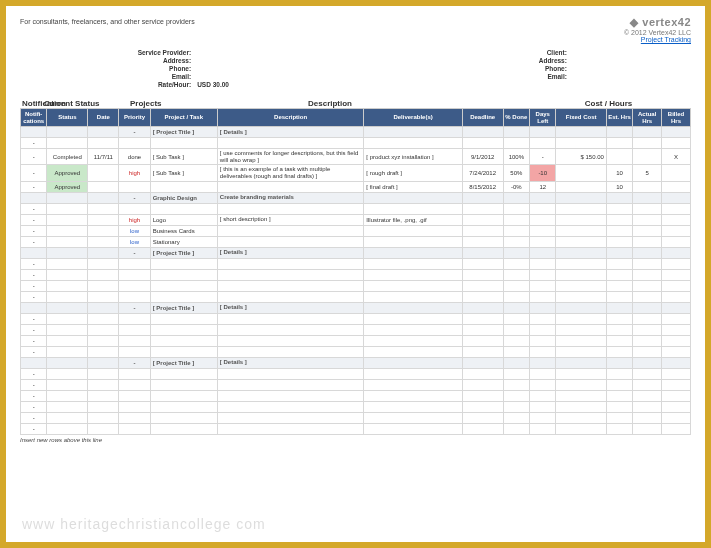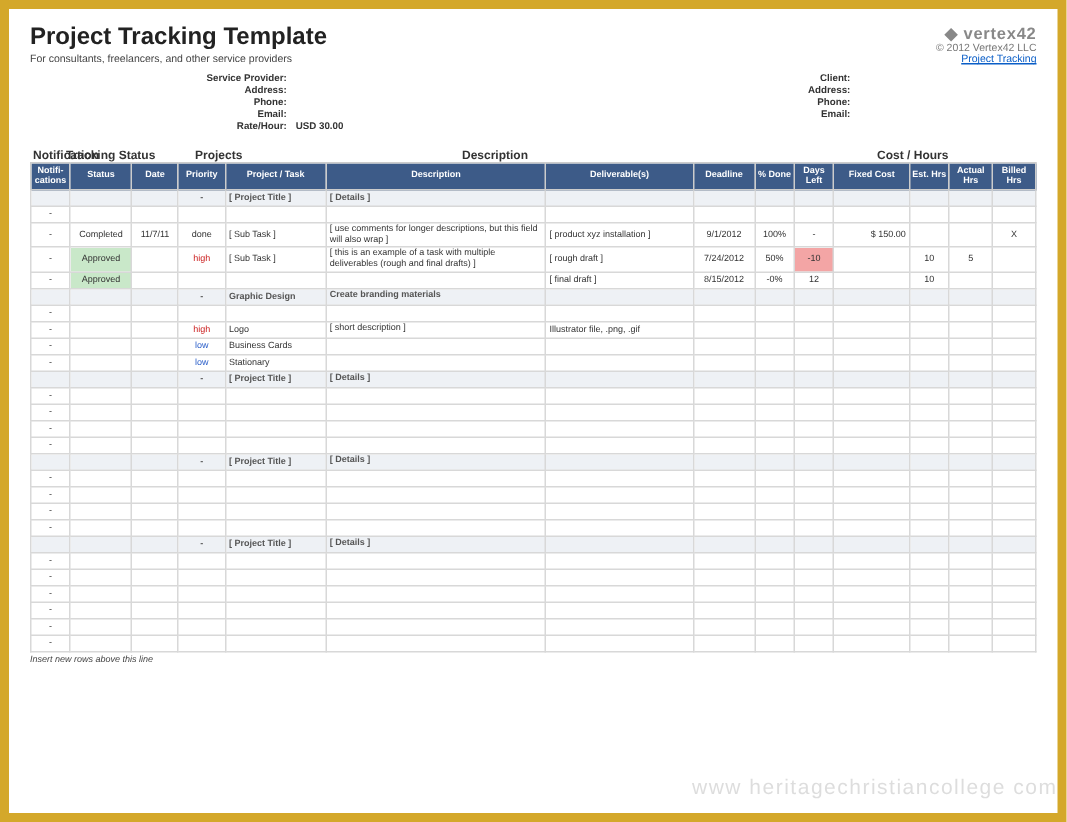--- a/index.html
+++ b/index.html
@@ -85,36 +85,35 @@
   .status-approved { background: #c9e8c9; text-align:center;}
   .status-completed { text-align:center;}
   .prio-high { color: #c22; text-align:center;}
   .prio-low { color: #2a5ec9; text-align:center;}
   .prio-done { text-align:center; }
   .neg { background: #f3a5a5; text-align:center;}
   .footer-note { font-size: 6px; font-style: italic; margin-top: 2px; color:#444;}
   .watermark {
     position: absolute;
     bottom: 10px;
-    left: 4px; right: 0;
-    text-align: right;
+    left: 16px; right: 0;
+    text-align: left;
     color: rgba(120,120,120,0.25);
     font-size: 14px;
     letter-spacing: 1px;
     pointer-events: none;
   }
 </style>
 </head>
 <body>
 
 <div class="frame">
   <div class="page">
     <div class="hdr">
       <div>
-        <div class="title">Project Tracking Template</div>
         <div class="subtitle">For consultants, freelancers, and other service providers</div>
       </div>
       <div class="brand">
         <div class="logo">◆ <span>vertex42</span></div>
         <div>© 2012 Vertex42 LLC</div>
         <a href="#">Project Tracking</a>
       </div>
     </div>
 
     <div class="meta">
@@ -155,21 +154,21 @@
           </div>
         <div class="meta-row">
             <div class="meta-label">Email:</div>
             <div class="meta-val"></div>
           </div>
       </div>
     </div>
 
     <div class="group-labels">
       <div style="width:22px">Notification</div>
-      <div style="width:86px">Tracking Status</div>
+      <div style="width:86px">Current Status</div>
       <div style="width:178px">Projects</div>
       <div style="width:160px">Description</div>
       <div style="flex:1;text-align:center;padding-left:60px">Cost / Hours</div>
     </div>
 
     <table>
       <colgroup id="cg">
           <col style="width: 22px;">
           <col style="width: 34px;">
           <col style="width: 26px;">

